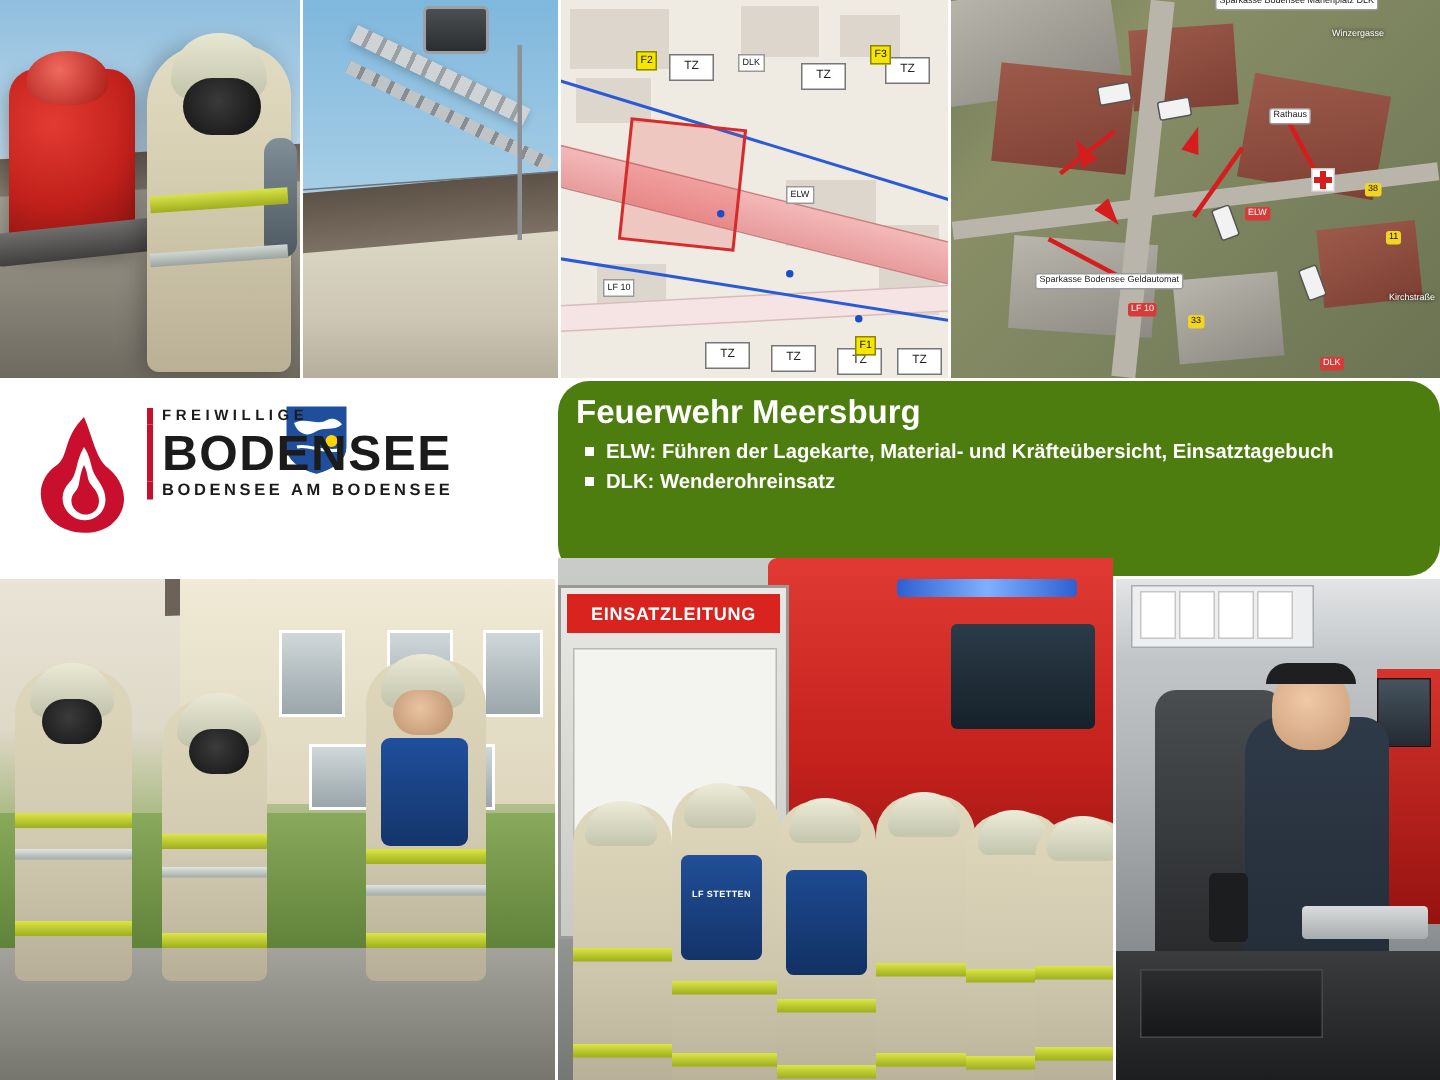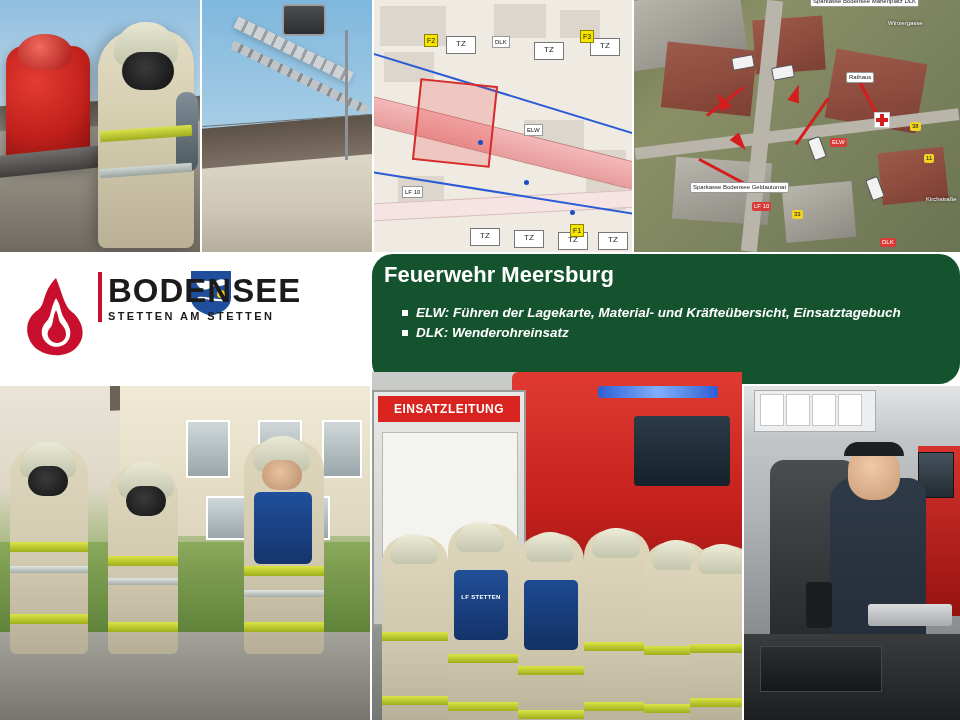--- a/index.html
+++ b/index.html
@@ -168,26 +168,26 @@
     line-height:38px; border-left:4px solid #c8102e; padding-left:6px;
   }
   .logo-small2 {
     font-size:11px; letter-spacing:2.4px; color:#1b1b1b; font-weight:bold;
     border-left:4px solid #c8102e; padding-left:6px;
   }
 
   
   .t6 {
     left:372px; top:254px; width:588px; height:130px;
-    background:#14532d; color:#ffffff; padding:8px 12px 0 12px; box-sizing:border-box;border-radius:21px;
+    background:#4d7c0f; color:#ffffff; padding:8px 12px 0 12px; box-sizing:border-box;border-radius:21px;
   }
   .t6 h1 {
     margin:0 0 4px 0; font-size:22px; font-weight:bold; line-height:26px;
   }
-  .t6 ul { margin:16px; padding:0; list-style:none;font-style:italic; }
+  .t6 ul { margin:4px; padding:0; list-style:none; }
   .t6 li {
     position:relative; padding-left:16px; font-size:13.5px; line-height:18px;
     margin-bottom:2px; font-weight:bold;
   }
   .t6 li:before {
     content:""; position:absolute; left:2px; top:6px;
     width:6px; height:6px; background:#ffffff;
   }
 
   
@@ -403,22 +403,23 @@
       <div class="crest">
         <svg viewBox="0 0 46 50" width="46" height="50" aria-hidden="true">
           <path d="M2 2 H44 V30 C44 40 34 46 23 49 C12 46 2 40 2 30 Z" fill="#1f4f9c" stroke="#ffffff" stroke-width="2"></path>
           <path d="M8 14 C16 10 24 16 30 12 C34 10 38 12 40 15 C34 20 28 16 22 20 C16 24 10 20 8 14 Z" fill="#ffffff"></path>
           <circle cx="33" cy="26" r="4" fill="#ffd400"></circle>
           <path d="M10 30 C18 28 26 34 38 32" stroke="#ffffff" stroke-width="2" fill="none"></path>
         </svg>
       </div>
 
       <div class="logo-text">
+        <div class="logo-small1">FREIWILLIGE</div>
         <div class="logo-main">BODENSEE</div>
-        <div class="logo-small2">STETTEN AM STETTEN</div>
+        <div class="logo-small2">BODENSEE AM BODENSEE</div>
       </div>
     </div>
   </div>
 
   <div class="tile t6">
     <h1>Feuerwehr Meersburg</h1>
     <ul>
       <li>ELW: Führen der Lagekarte, Material- und Kräfteübersicht, Einsatztagebuch</li>
       <li>DLK: Wenderohreinsatz</li>
     </ul>

